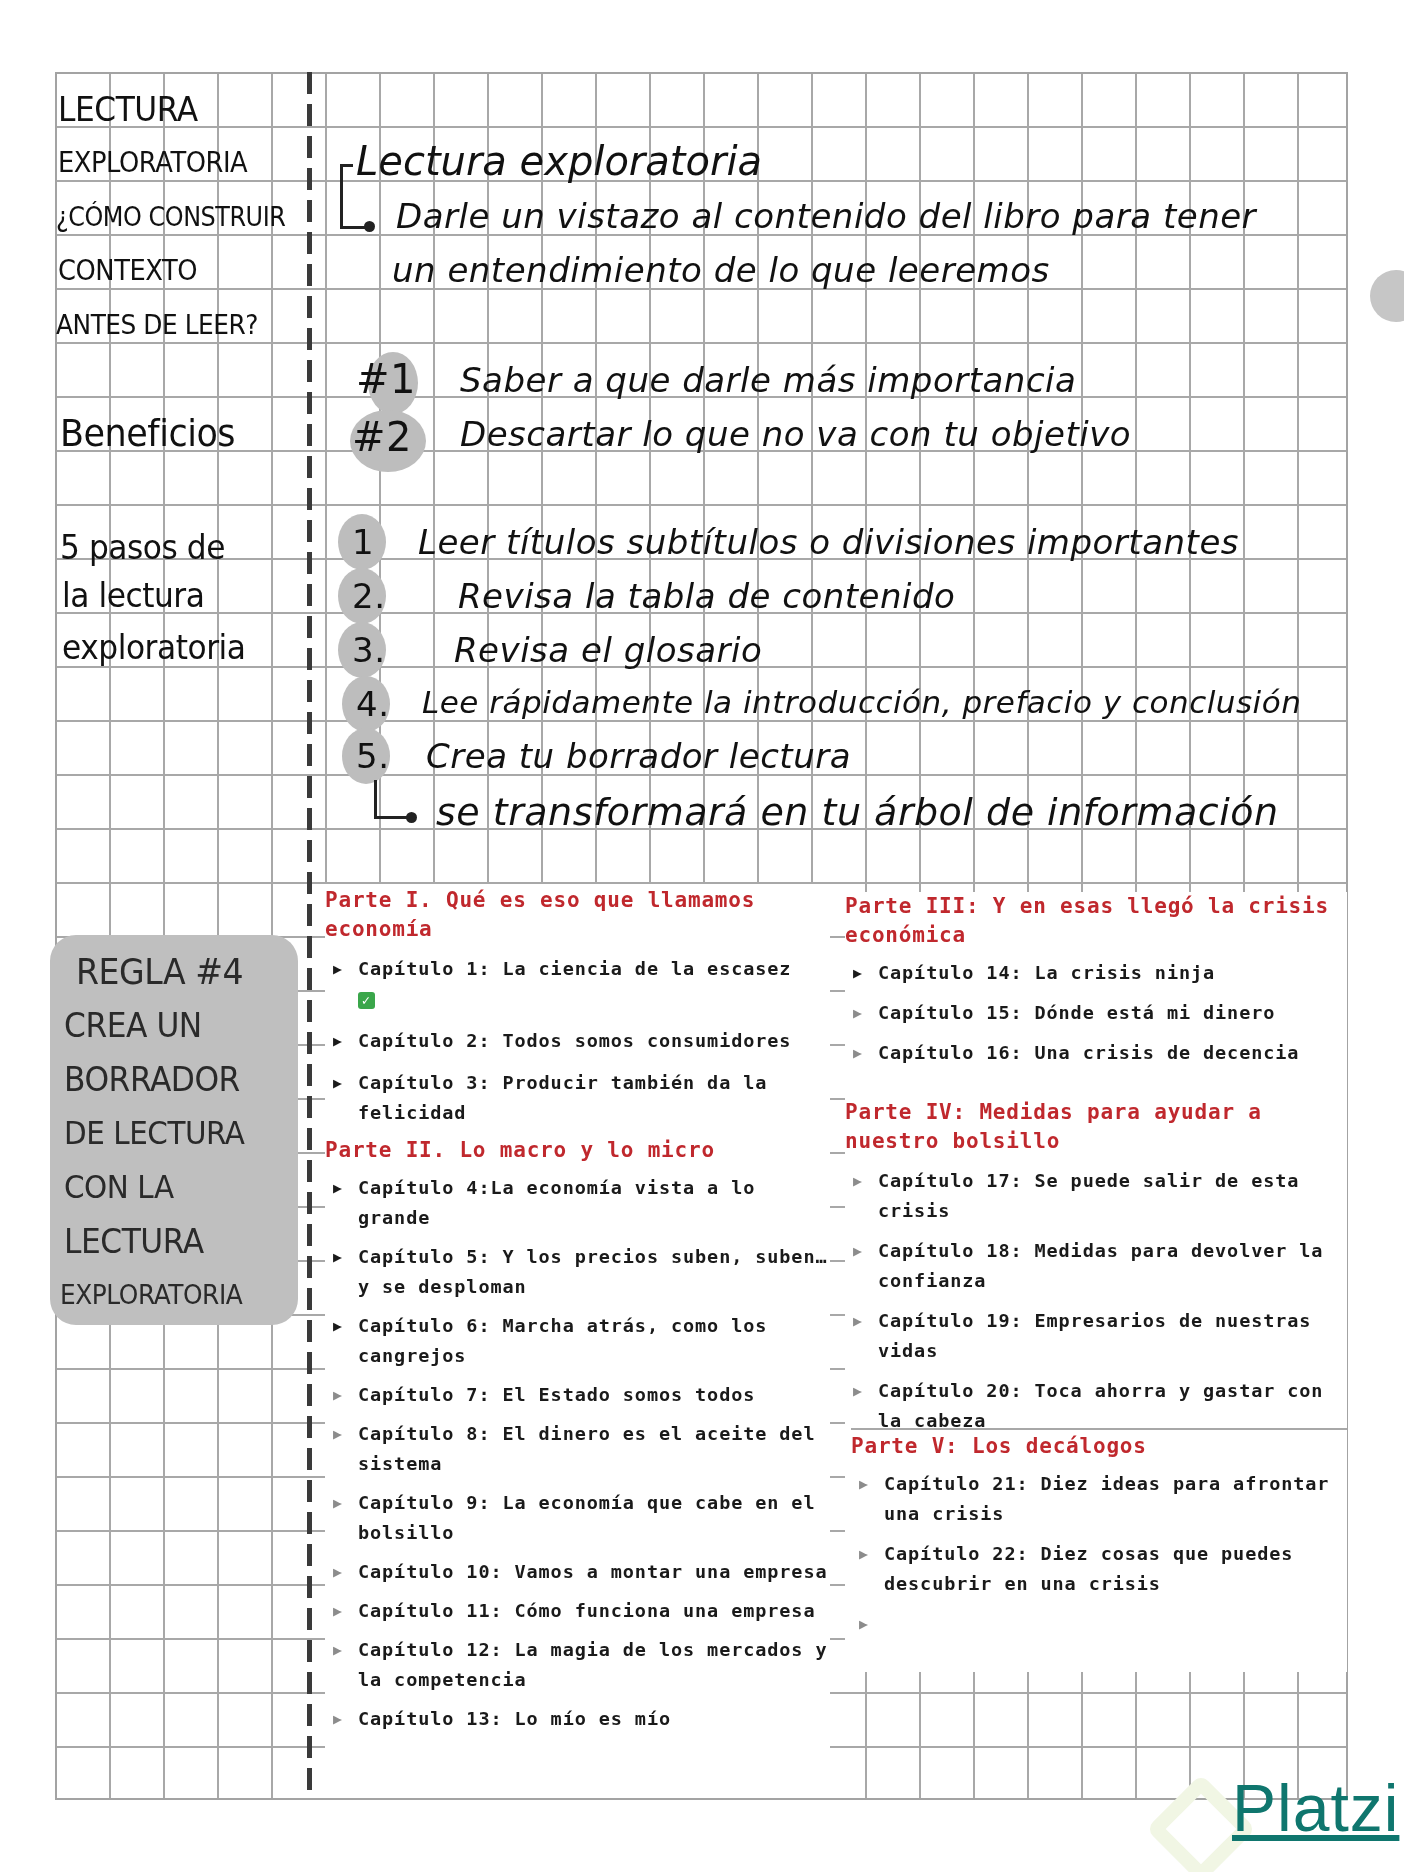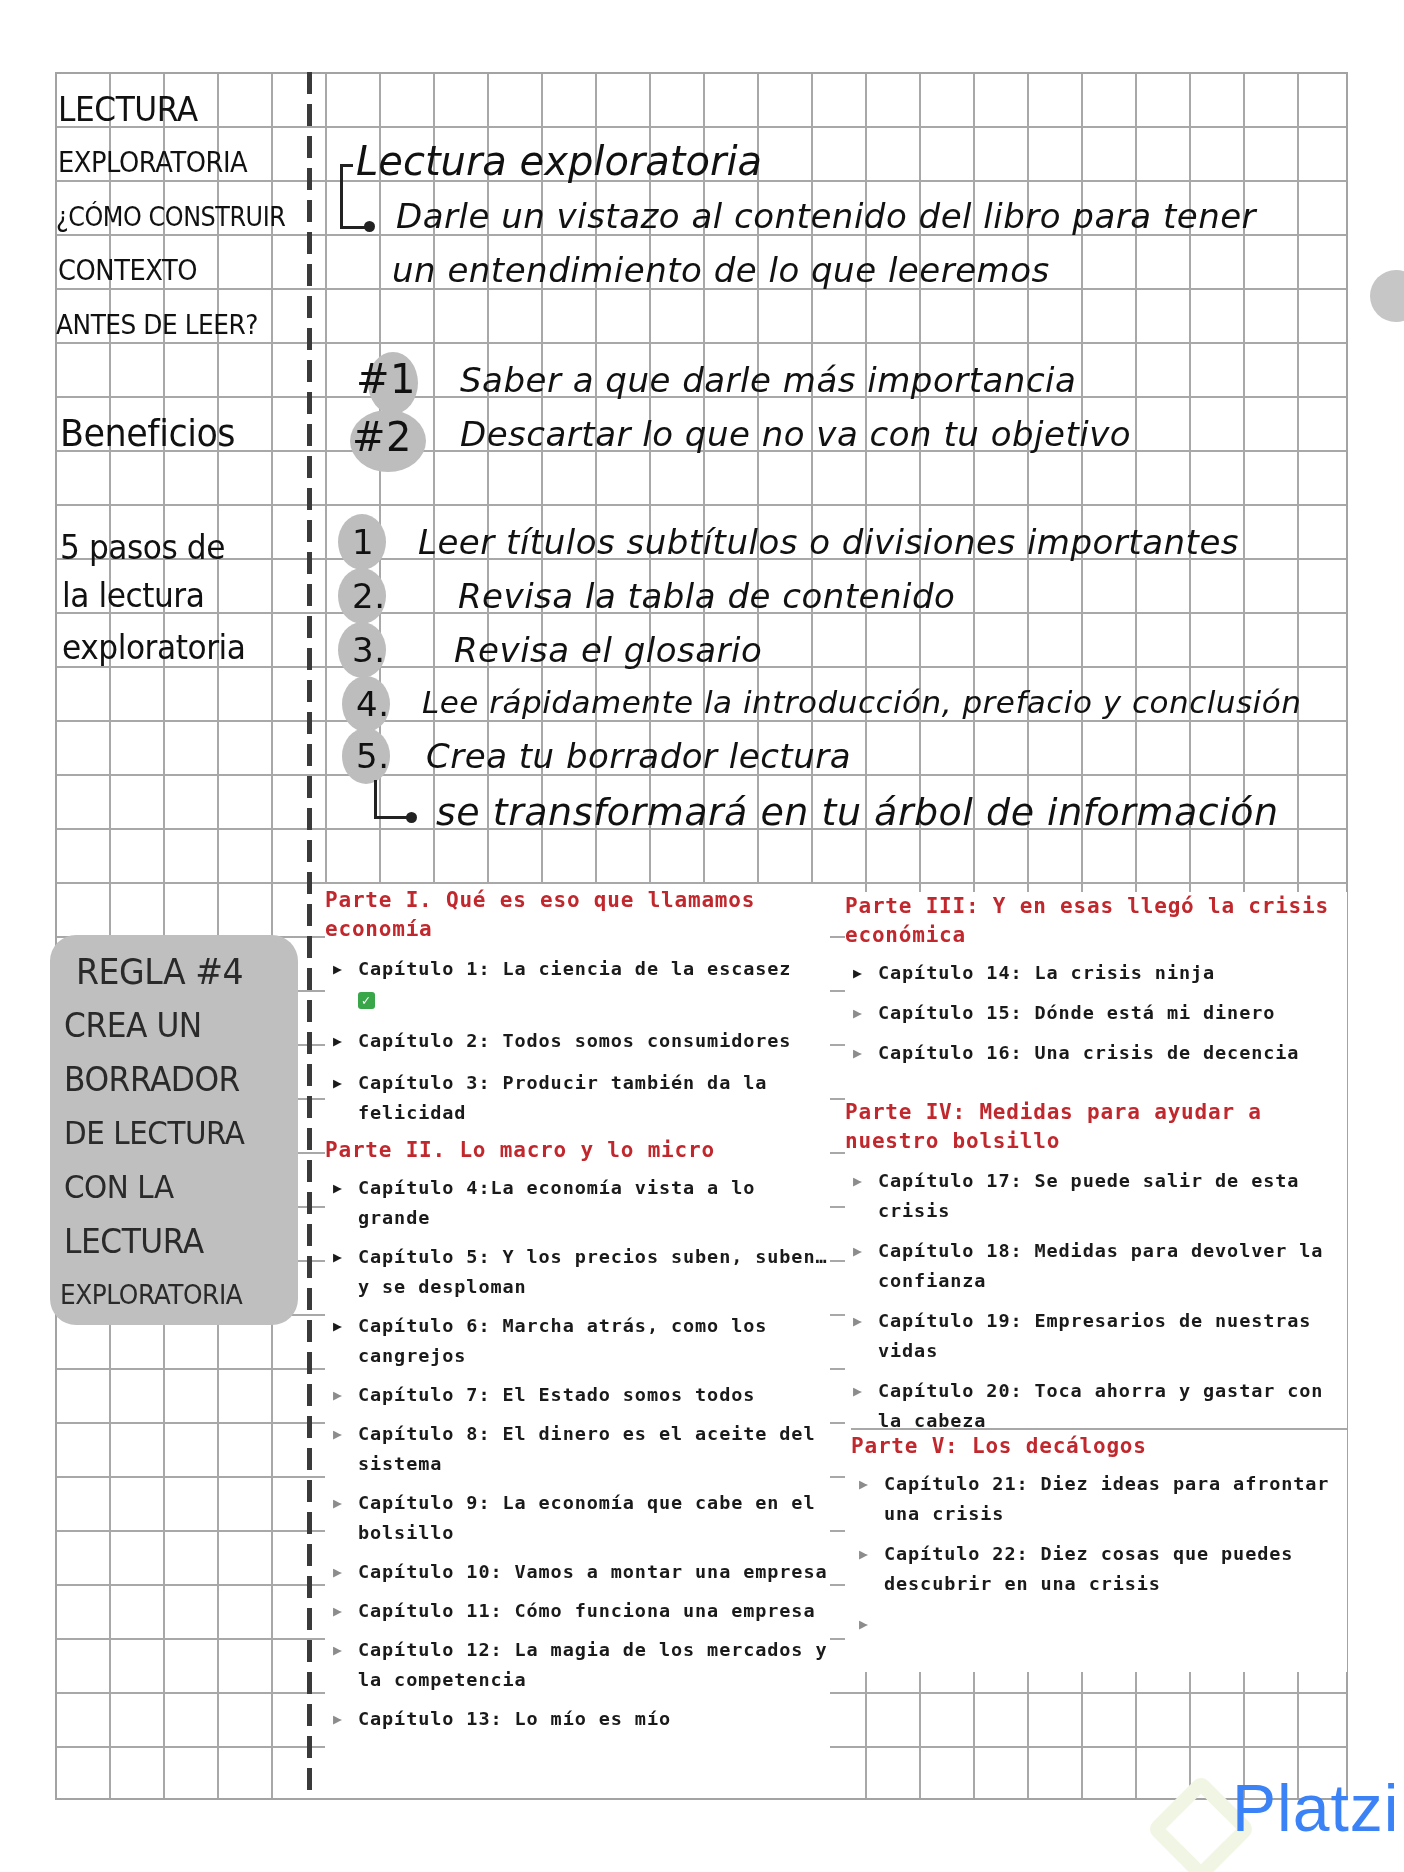--- a/index.html
+++ b/index.html
@@ -25,21 +25,21 @@
   .toc { position:absolute; background:#fff; font-family:"DejaVu Sans Mono", "Liberation Mono", monospace; }
   .toc .part { color:#c0282d; font-weight:700; font-size:21px; line-height:29px; letter-spacing:0.8px; }
   .toc .chapter { position:relative; padding-left:33px; font-weight:700; font-size:18.5px; line-height:30px;
                   color:#1a1a1a; letter-spacing:0.9px; }
   .toc .chapter .tri { position:absolute; left:8px; top:0; font-size:15px; color:#1a1a1a; }
   .toc .chapter .tri.gray { color:#8c8c8c; }
   .check { display:inline-block; width:17px; height:17px; background:#3aa64a; border-radius:3px; color:#fff;
            font-size:14px; line-height:17px; text-align:center; vertical-align:middle; }
   .scroll-knob { position:absolute; left:1370px; top:270px; width:52px; height:52px; border-radius:50%; background:#c6c6c6; }
   .watermark { position:absolute; left:1155px; top:1770px; font-family:"Liberation Sans", sans-serif; font-size:66px;
-               color:#3b82f6; letter-spacing:1px; }
+               color:#0f766e; letter-spacing:1px;text-decoration:underline; }
   .wm-logo { position:absolute; left:1162px; top:1790px; width:50px; height:50px; border:14px solid #f1f6e4;
              transform:rotate(45deg); border-radius:10px; }
 </style>
 </head>
 <body>
 
 <div class="page"></div>
 <div class="divider"></div>
 
 <div class="hand left-label caps" style="left:58px;top:82px;font-size:34px;">LECTURA</div>

